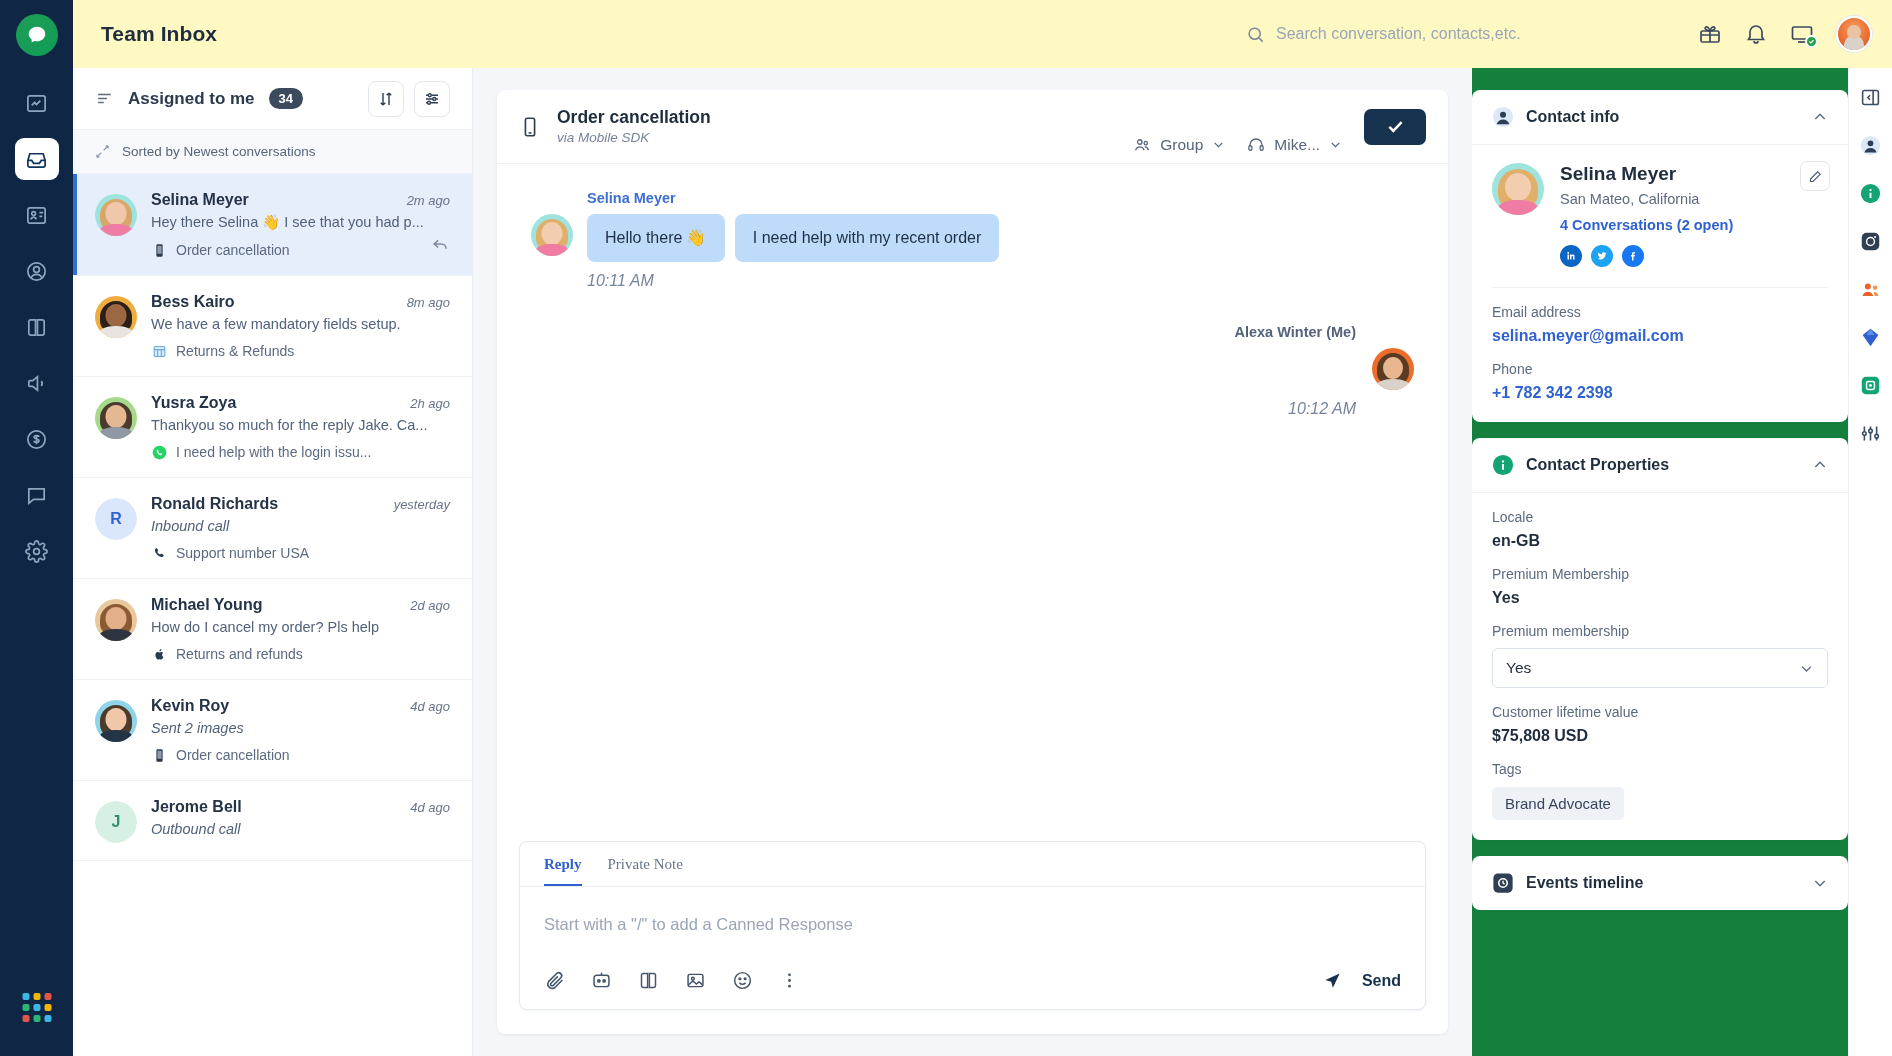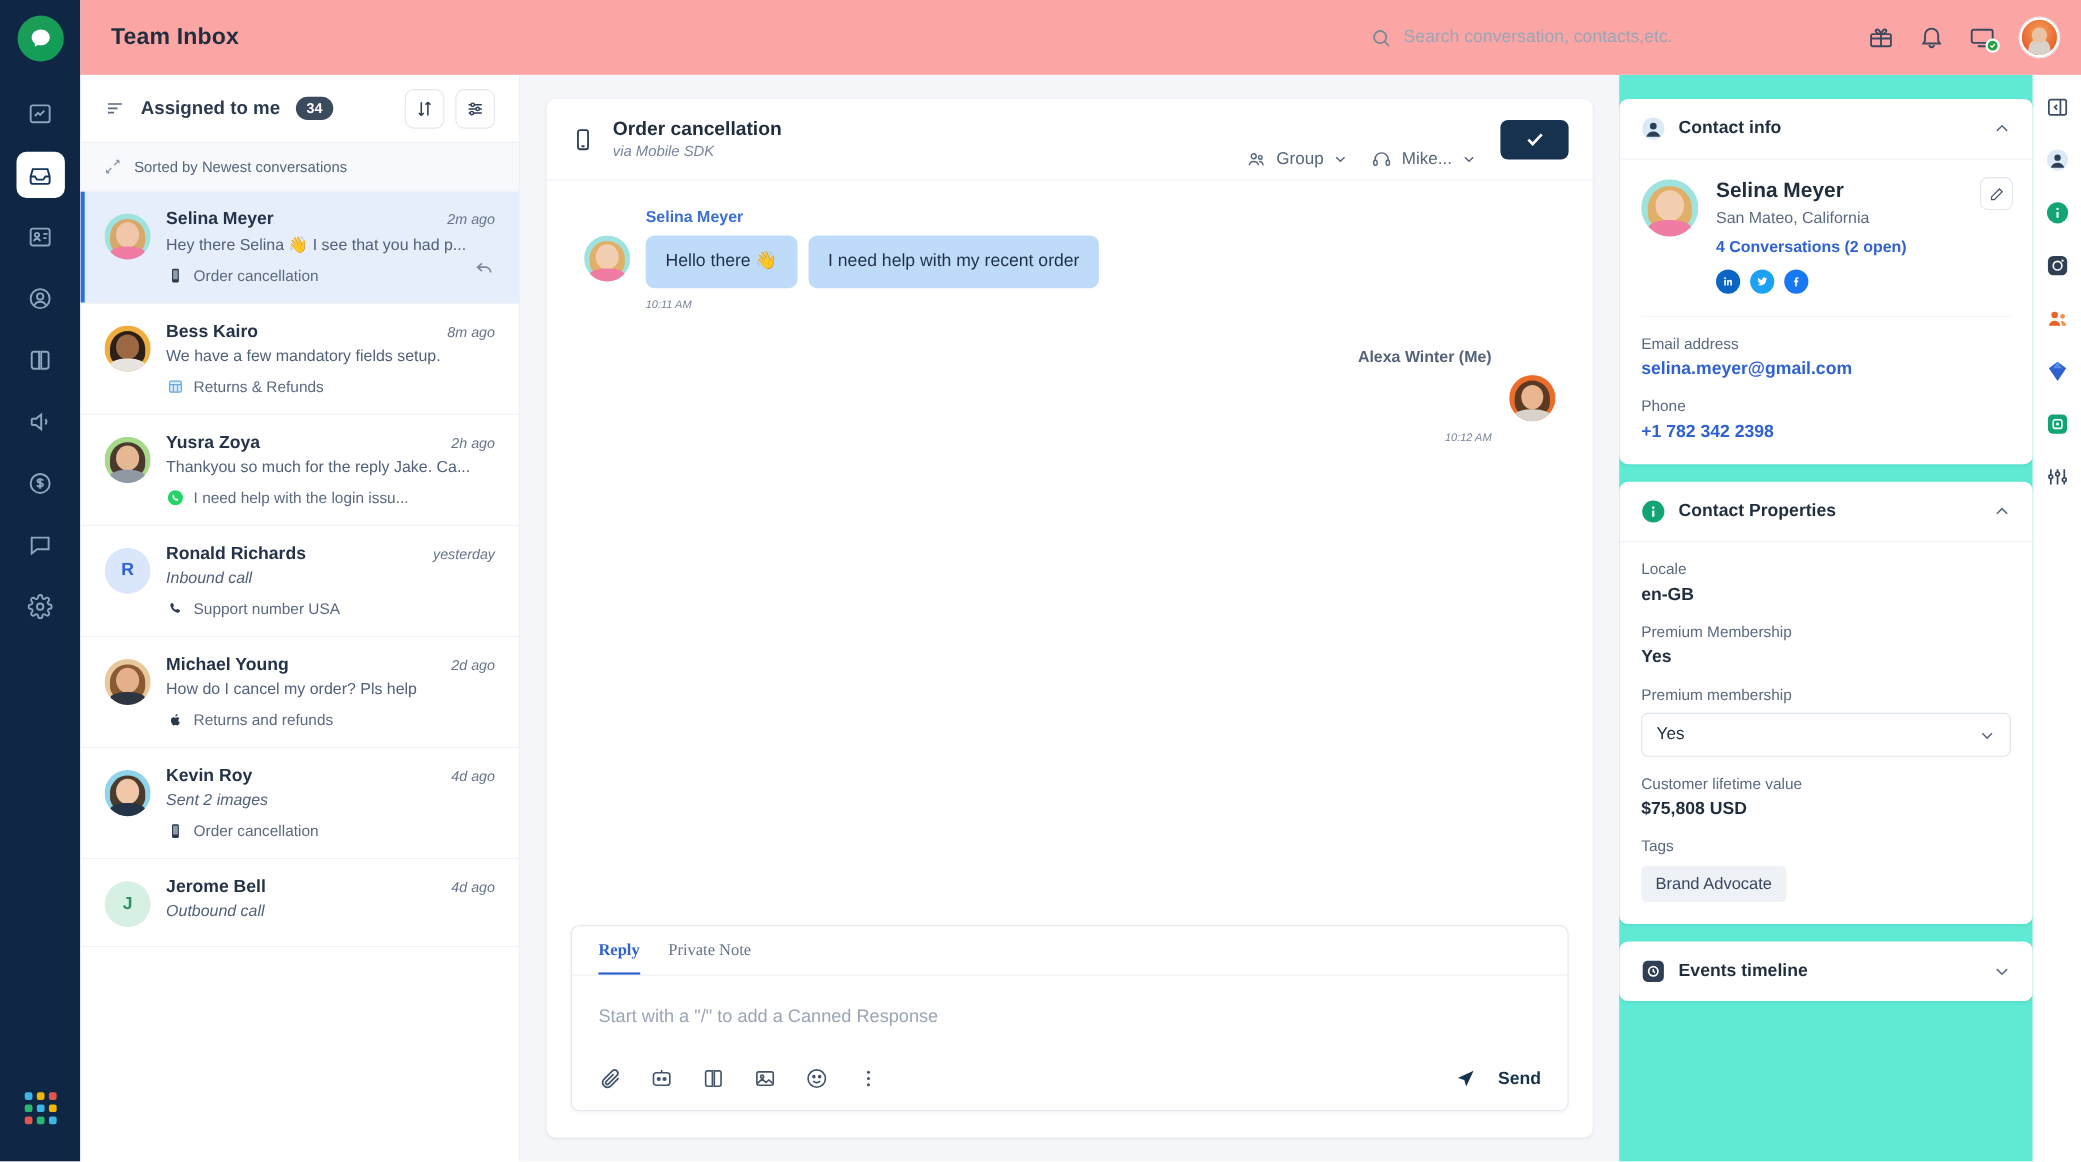--- a/index.html
+++ b/index.html
@@ -34,21 +34,21 @@
     position: absolute; bottom: 34px; left: 50%; transform: translateX(-50%);
     display: grid; grid-template-columns: repeat(3, 7px); gap: 4px;
   }
   .rail-dots i { width: 7px; height: 7px; border-radius: 2px; display:block; }
   .rail-dot-a{background:#3db6e6}.rail-dot-b{background:#f2b705}
   .rail-dot-c{background:#e2574c}.rail-dot-d{background:#2bb673}
 
   
   .topbar {
     position: absolute; left: 73px; top: 0; right: 0; height: 68px;
-    background: #fca5a5; display: flex; align-items: center;
+    background: #fef9c3; display: flex; align-items: center;
     padding: 0 20px 0 28px; z-index: 30;
   }
   .page-title { font-size: 21px; font-weight: 700; color: #1f2d3d; letter-spacing: .1px; }
   .topbar-right { margin-left: auto; display: flex; align-items: center; gap: 22px; }
   .search-wrap { display: flex; align-items: center; gap: 11px; width: 430px; }
   .search-wrap svg { width: 19px; height: 19px; color: #7a8699; flex: 0 0 19px;}
   .search-input {
     border: none; outline: none; background: transparent; width: 100%;
     font-size: 16px; color: #4a5568; font-family: inherit;
   }
@@ -175,21 +175,21 @@
   .msgs { flex:1; padding: 26px 34px 10px 34px; overflow-y:auto; }
   .msg-group.in { margin-bottom: 10px; }
   .sender-name { font-size: 14.5px; font-weight: 700; color:#3c6fd4; margin-left: 56px; margin-bottom: 8px; }
   .bubble-row { display:flex; gap: 14px; align-items: flex-start; }
   .m-avatar { width:42px;height:42px;border-radius:50%;overflow:hidden;flex:0 0 42px; position:relative; }
   .bubbles { display:flex; gap: 10px; align-items:flex-start; }
   .bubble-in {
     background: #bfdbfa; color:#1e2f45; border-radius: 8px;
     padding: 13px 18px; font-size: 16px; line-height:1.4; max-width: 560px;
   }
-  .msg-time { font-size: 10px; color:#77859a; font-style: italic; margin-left: 56px; margin-top: 10px; }
+  .msg-time { font-size: 16px; color:#77859a; font-style: italic; margin-left: 56px; margin-top: 10px; }
   .msg-group.out { margin-top: 34px; display:flex; flex-direction:column; align-items:flex-end; }
   .sender-name.out { margin: 0 58px 8px 0; color:#55637a; font-weight:600; }
   .bubble-row.out { justify-content:flex-end; }
   .bubble-out {
     background:#fff; border:1px solid #eef1f5; color:#1f2d3d; border-radius: 8px;
     padding: 14px 18px 12px 18px; font-size: 16px; line-height:1.5; max-width: 360px;
     position: relative; box-shadow: 0 1px 2px rgba(30,45,70,.05);
   }
   .tick { position:absolute; right: 12px; bottom: 8px; color:#7fb2f0; }
   .tick svg{width:16px;height:16px;}
@@ -214,21 +214,21 @@
   .send-btn {
     margin-left:auto; display:flex; align-items:center; gap: 20px;
     color:#17324f; font-size:16px; font-weight:700; cursor:pointer; background:none;border:none;
     font-family:inherit;
   }
   .send-btn svg { width:19px;height:19px; }
 
   
   .right {
     position:absolute; right: 44px; top: 68px; width: 376px; bottom:0;
-    background:#5eead4; padding: 22px 0 0 0; overflow-y:auto;
+    background:#15803d; padding: 22px 0 0 0; overflow-y:auto;
   }
   .panel { background:#fff; border-radius:8px; margin-bottom: 16px; box-shadow:0 1px 3px rgba(25,40,70,.06); }
   .panel-head {
     display:flex; align-items:center; gap:12px; padding: 16px 20px;
     border-bottom: 1px solid #eef1f5;
   }
   .panel-head.noborder{border-bottom:none;}
   .panel-title { font-size: 16px; font-weight:700; color:#1f2d3d; }
   .panel-chevron { margin-left:auto; color:#5d6b80; display:flex;}
   .panel-chevron svg{width:16px;height:16px;}

